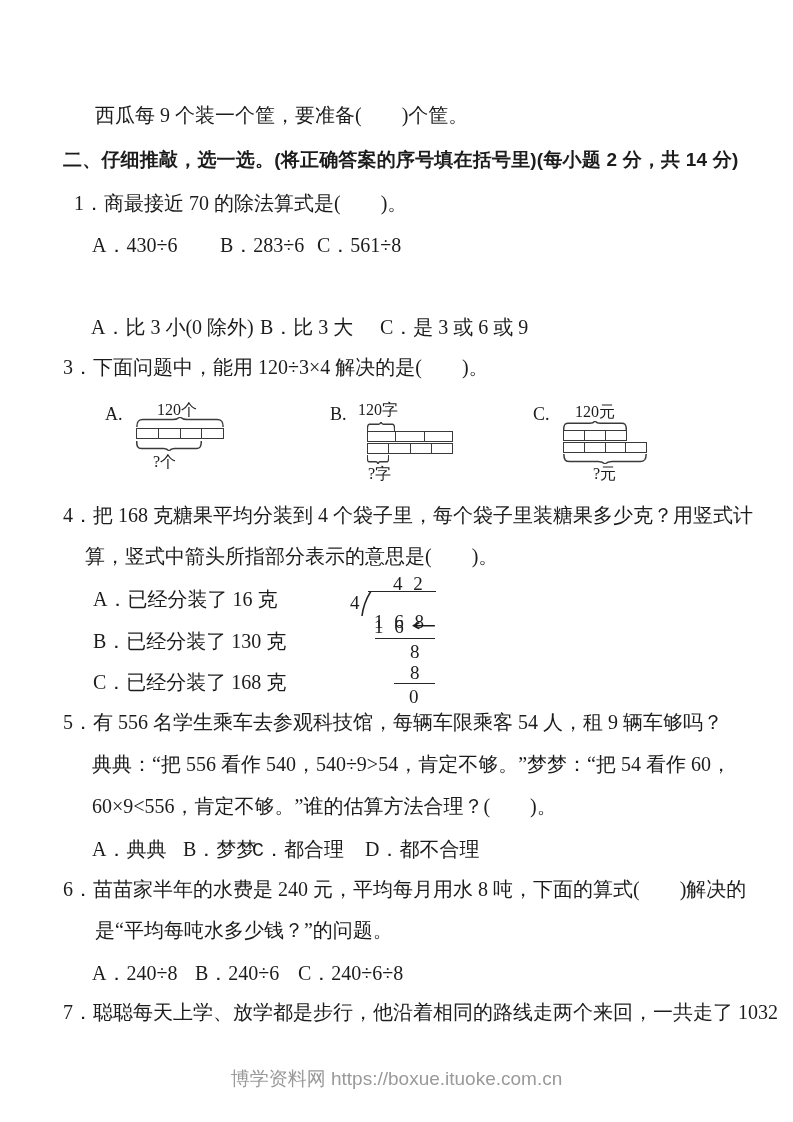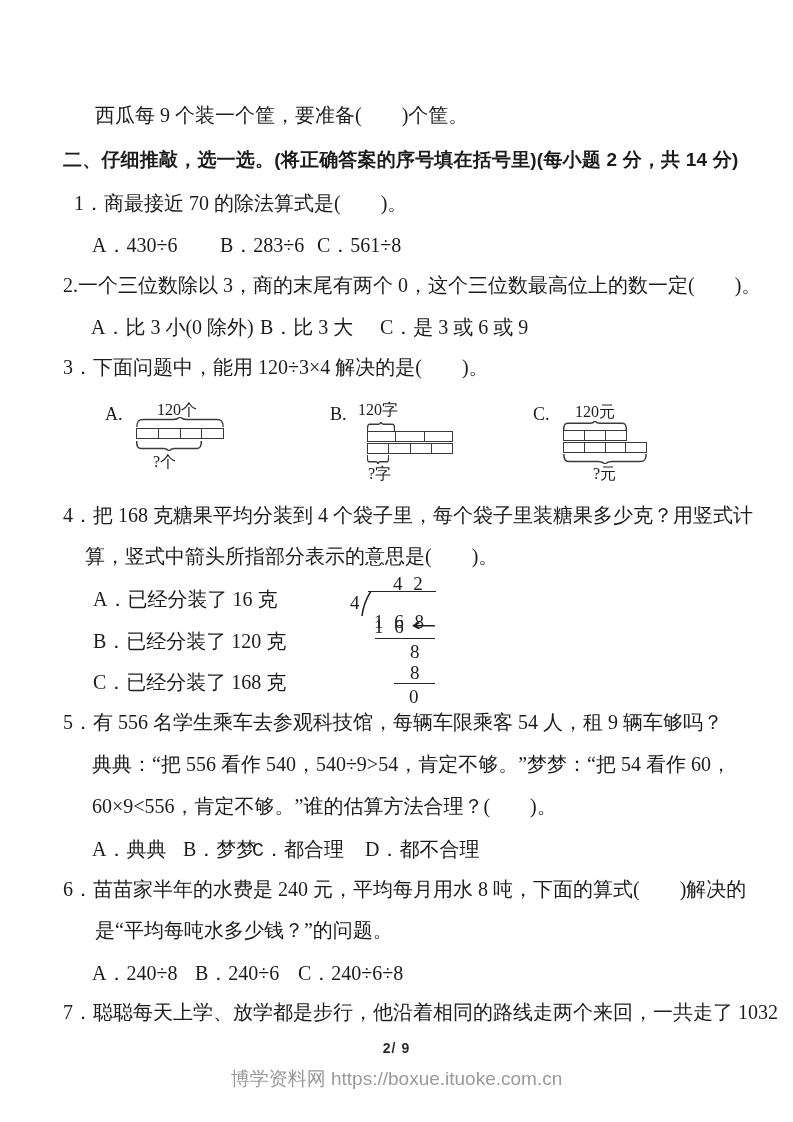--- a/index.html
+++ b/index.html
@@ -57,21 +57,20 @@
 
   <div class="line" style="left:95px;top:103px;">西瓜每 9 个装一个筐，要准备(　　)个筐。</div>
 
   <div class="line section" style="left:63px;top:148px;">二、仔细推敲，选一选。(将正确答案的序号填在括号里)(每小题 2 分，共 14 分)</div>
 
   <div class="line" style="left:63px;top:191px;margin-left:11px;">1．商最接近 70 的除法算式是(　　)。</div>
   <span class="opt" style="left:92px;top:232px;">A．430÷6</span>
   <span class="opt" style="left:220px;top:232px;">B．283÷6</span>
   <span class="opt" style="left:317px;top:232px;">C．561÷8</span>
 
-  <div class="line" style="left:63px;top:273px;">2.一个三位数除以 3，商的末尾有两个 0，这个三位数最高位上的数一定(　　)。</div>
   <span class="opt" style="left:91px;top:314px;">A．比 3 小(0 除外)</span>
   <span class="opt" style="left:260px;top:314px;">B．比 3 大</span>
   <span class="opt" style="left:380px;top:314px;">C．是 3 或 6 或 9</span>
 
   <div class="line" style="left:63px;top:355px;">3．下面问题中，能用 120÷3×4 解决的是(　　)。</div>
 
   <div class="diagram" style="left:103px;top:400px;width:145px;height:82px;">
     <span class="dletter" style="left:2px;top:4px;">A.</span>
     <span class="dlabel" style="left:54px;top:0px;">120个</span>
     <svg class="brace" style="left:33px;top:17px;" width="88" height="10" viewBox="0 0 100 12" preserveAspectRatio="none">
@@ -131,21 +130,21 @@
       </div>
     <svg class="brace" style="left:33px;top:54px;" width="84" height="10" viewBox="0 0 100 12" preserveAspectRatio="none">
       <path d="M1,0 C1,7 3,9 8,9 L42,9 C46,9 48,10 50,12 C52,10 54,9 58,9 L92,9 C97,9 99,7 99,0"></path>
     </svg>
     <span class="qlabel" style="left:63px;top:64px;">?元</span>
   </div>
 
   <div class="line" style="left:63px;top:503px;">4．把 168 克糖果平均分装到 4 个袋子里，每个袋子里装糖果多少克？用竖式计</div>
   <div class="line" style="left:85px;top:544px;">算，竖式中箭头所指部分表示的意思是(　　)。</div>
   <span class="opt" style="left:93px;top:586px;">A．已经分装了 16 克</span>
-  <span class="opt" style="left:93px;top:628px;">B．已经分装了 120 克</span>
+  <span class="opt" style="left:93px;top:628px;">B．已经分装了 130 克</span>
   <span class="opt" style="left:93px;top:669px;">C．已经分装了 168 克</span>
 
   <div class="division" style="left:345px;top:570px;width:120px;height:120px;">
     <span class="div-text" style="left:48px;top:3px;">4 2</span>
     <span class="div-text" style="left:5px;top:22px;">4</span>
     <svg class="div-bracket" style="left:15px;top:21px;" width="12" height="25" viewBox="0 0 12 25">
       <path d="M11,0 C6,8 3,16 2,25"></path>
     </svg>
     <div class="vinculum" style="left:23px;top:21px;width:68px;"></div>
     <span class="div-text" style="left:29px;top:41px;">1 6 8</span>
@@ -167,16 +166,15 @@
   <span class="opt" style="left:365px;top:836px;">D．都不合理</span>
 
   <div class="line" style="left:63px;top:877px;">6．苗苗家半年的水费是 240 元，平均每月用水 8 吨，下面的算式(　　)解决的</div>
   <div class="line" style="left:95px;top:918px;">是“平均每吨水多少钱？”的问题。</div>
   <span class="opt" style="left:92px;top:960px;">A．240÷8</span>
   <span class="opt" style="left:195px;top:960px;">B．240÷6</span>
   <span class="opt" style="left:298px;top:960px;">C．240÷6÷8</span>
 
   <div class="line" style="left:63px;top:1000px;">7．聪聪每天上学、放学都是步行，他沿着相同的路线走两个来回，一共走了 1032</div>
 
-  <div class="footer-page" style="top:1040px;">2/ 9</div>
   <a class="footer-wm" style="top:1066px;" href="#">博学资料网 https://boxue.ituoke.com.cn</a>
 
 </div>
 
 </body></html>

